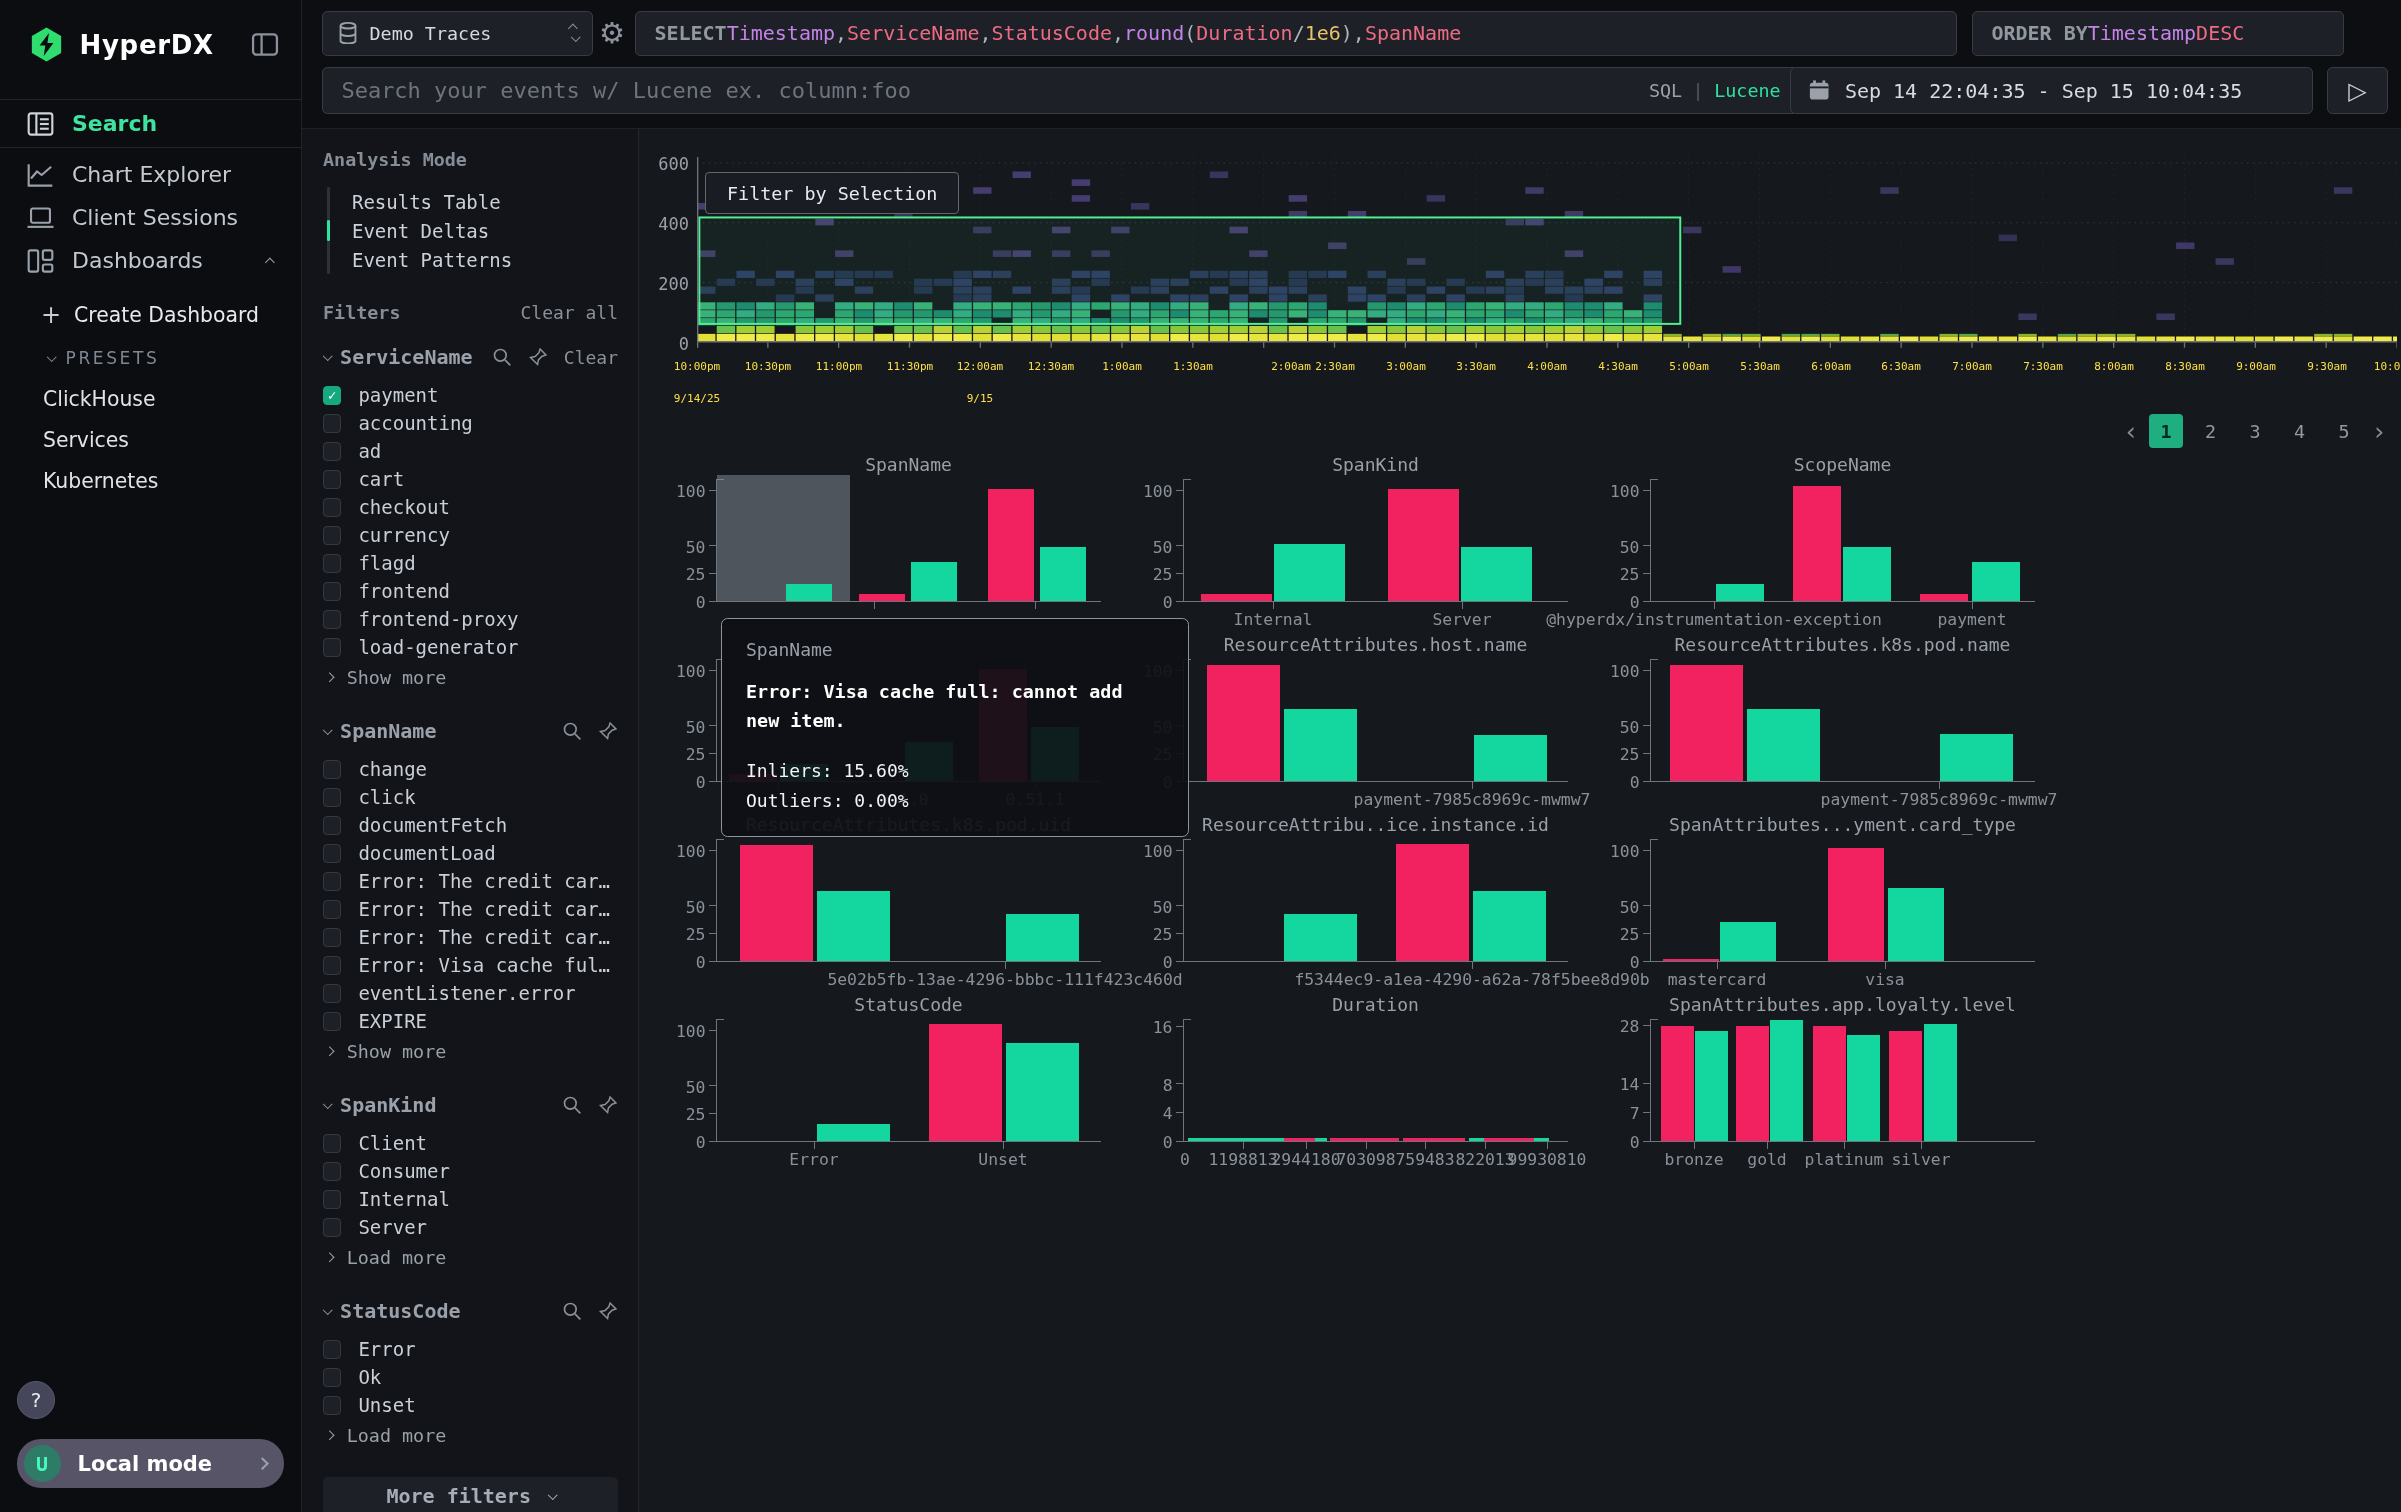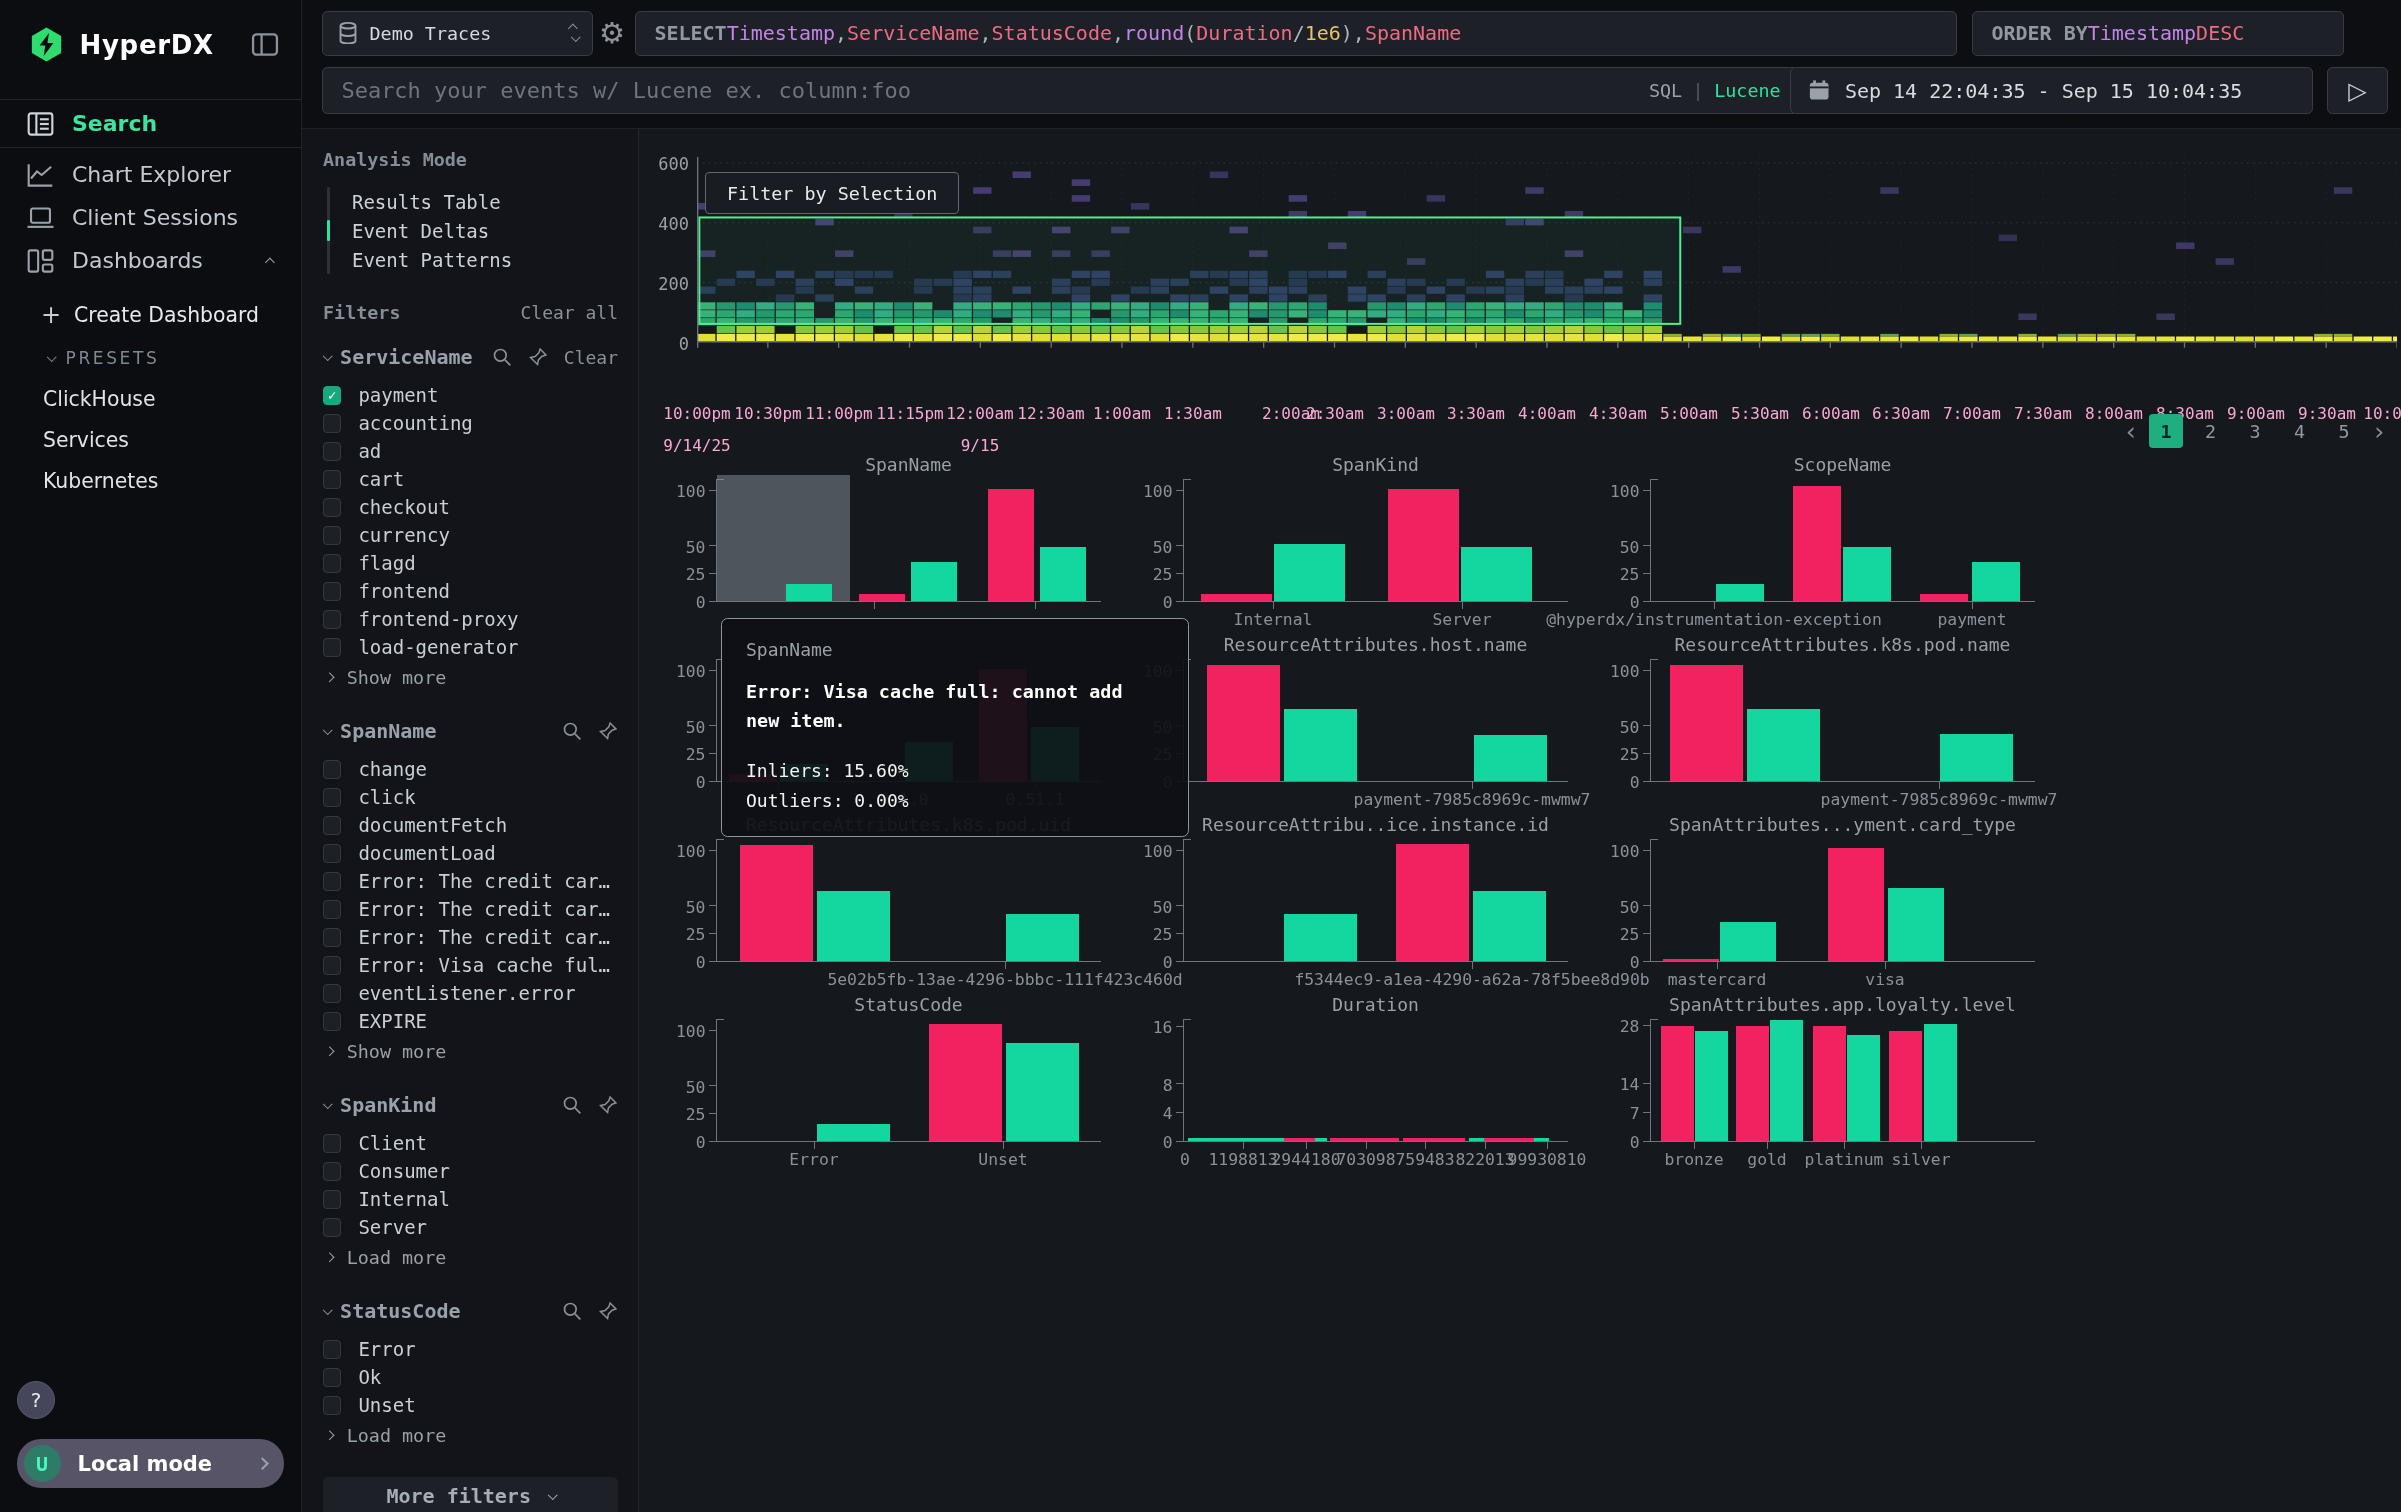--- a/index.html
+++ b/index.html
@@ -108,21 +108,21 @@
 
   
   .main { position:absolute; left:639px; top:129px; width:1762px; height:1384px; background:#15181d; }
   .hm-ylab { position:absolute; left:0; width:50px; text-align:right; font-size:17px; color:#9aa0a8; }
   #heatmap { position:absolute; left:58px; top:28px; width:1700px; height:192px; }
   .hm-filterbtn { position:absolute; left:66px; top:43px; height:42px; padding:0 21px;
     background:#191c22; border:1.3px solid #62676e; border-radius:4px; color:#e8ebef; font-size:18.4px;
     display:flex; align-items:center; z-index:5; }
   .hm-times { position:absolute; left:58px; top:231px; width:1700px; height:24px; }
   .hm-times span, .hm-dates span { position:absolute; transform:translateX(-50%);
-    font-size:16px; color:#f9a8d4; white-space:nowrap;margin-top:44px; }
+    font-size:11px; color:#fde047; white-space:nowrap; }
   .hm-dates { position:absolute; left:58px; top:263px; width:1700px; height:24px; }
   .pagination { position:absolute; right:14.5px; top:285px; display:flex; gap:10.5px; align-items:center; }
   .page { min-width:34px; height:34px; border-radius:4px; display:flex; align-items:center;
     justify-content:center; font-size:18.4px; color:#939aa3; padding:0 6.6px; }
   .page.active { background:#1fae7f; color:#07291e; font-weight:bold; }
   .pg-arrow { color:#868d95; font-size:25px; }
 
   
   .grid { position:absolute; left:18px; top:324px; display:grid;
     grid-template-columns:repeat(3,467px); grid-auto-rows:180px; }
@@ -1007,21 +1007,21 @@
         <line x1="2262.75" y1="282" x2="2262.75" y2="290" stroke="#6f747c" stroke-width="2"></line>
         <line x1="2370.5" y1="282" x2="2370.5" y2="290" stroke="#6f747c" stroke-width="2"></line>
         <line x1="2478.25" y1="282" x2="2478.25" y2="290" stroke="#6f747c" stroke-width="2"></line>
         <line x1="2586" y1="282" x2="2586" y2="290" stroke="#6f747c" stroke-width="2"></line>
       </svg>
     <div class="hm-filterbtn">Filter by Selection</div>
     <div class="hm-times" id="hm-times">
         <span style="left: 0px;">10:00pm</span>
         <span style="left: 71px;">10:30pm</span>
         <span style="left: 142px;">11:00pm</span>
-        <span style="left: 213px;">11:15pm</span>
+        <span style="left: 213px;">11:30pm</span>
         <span style="left: 283px;">12:00am</span>
         <span style="left: 354px;">12:30am</span>
         <span style="left: 425px;">1:00am</span>
         <span style="left: 496px;">1:30am</span>
         <span style="left: 594px;">2:00am</span>
         <span style="left: 638px;">2:30am</span>
         <span style="left: 709px;">3:00am</span>
         <span style="left: 779px;">3:30am</span>
         <span style="left: 850px;">4:00am</span>
         <span style="left: 921px;">4:30am</span>

